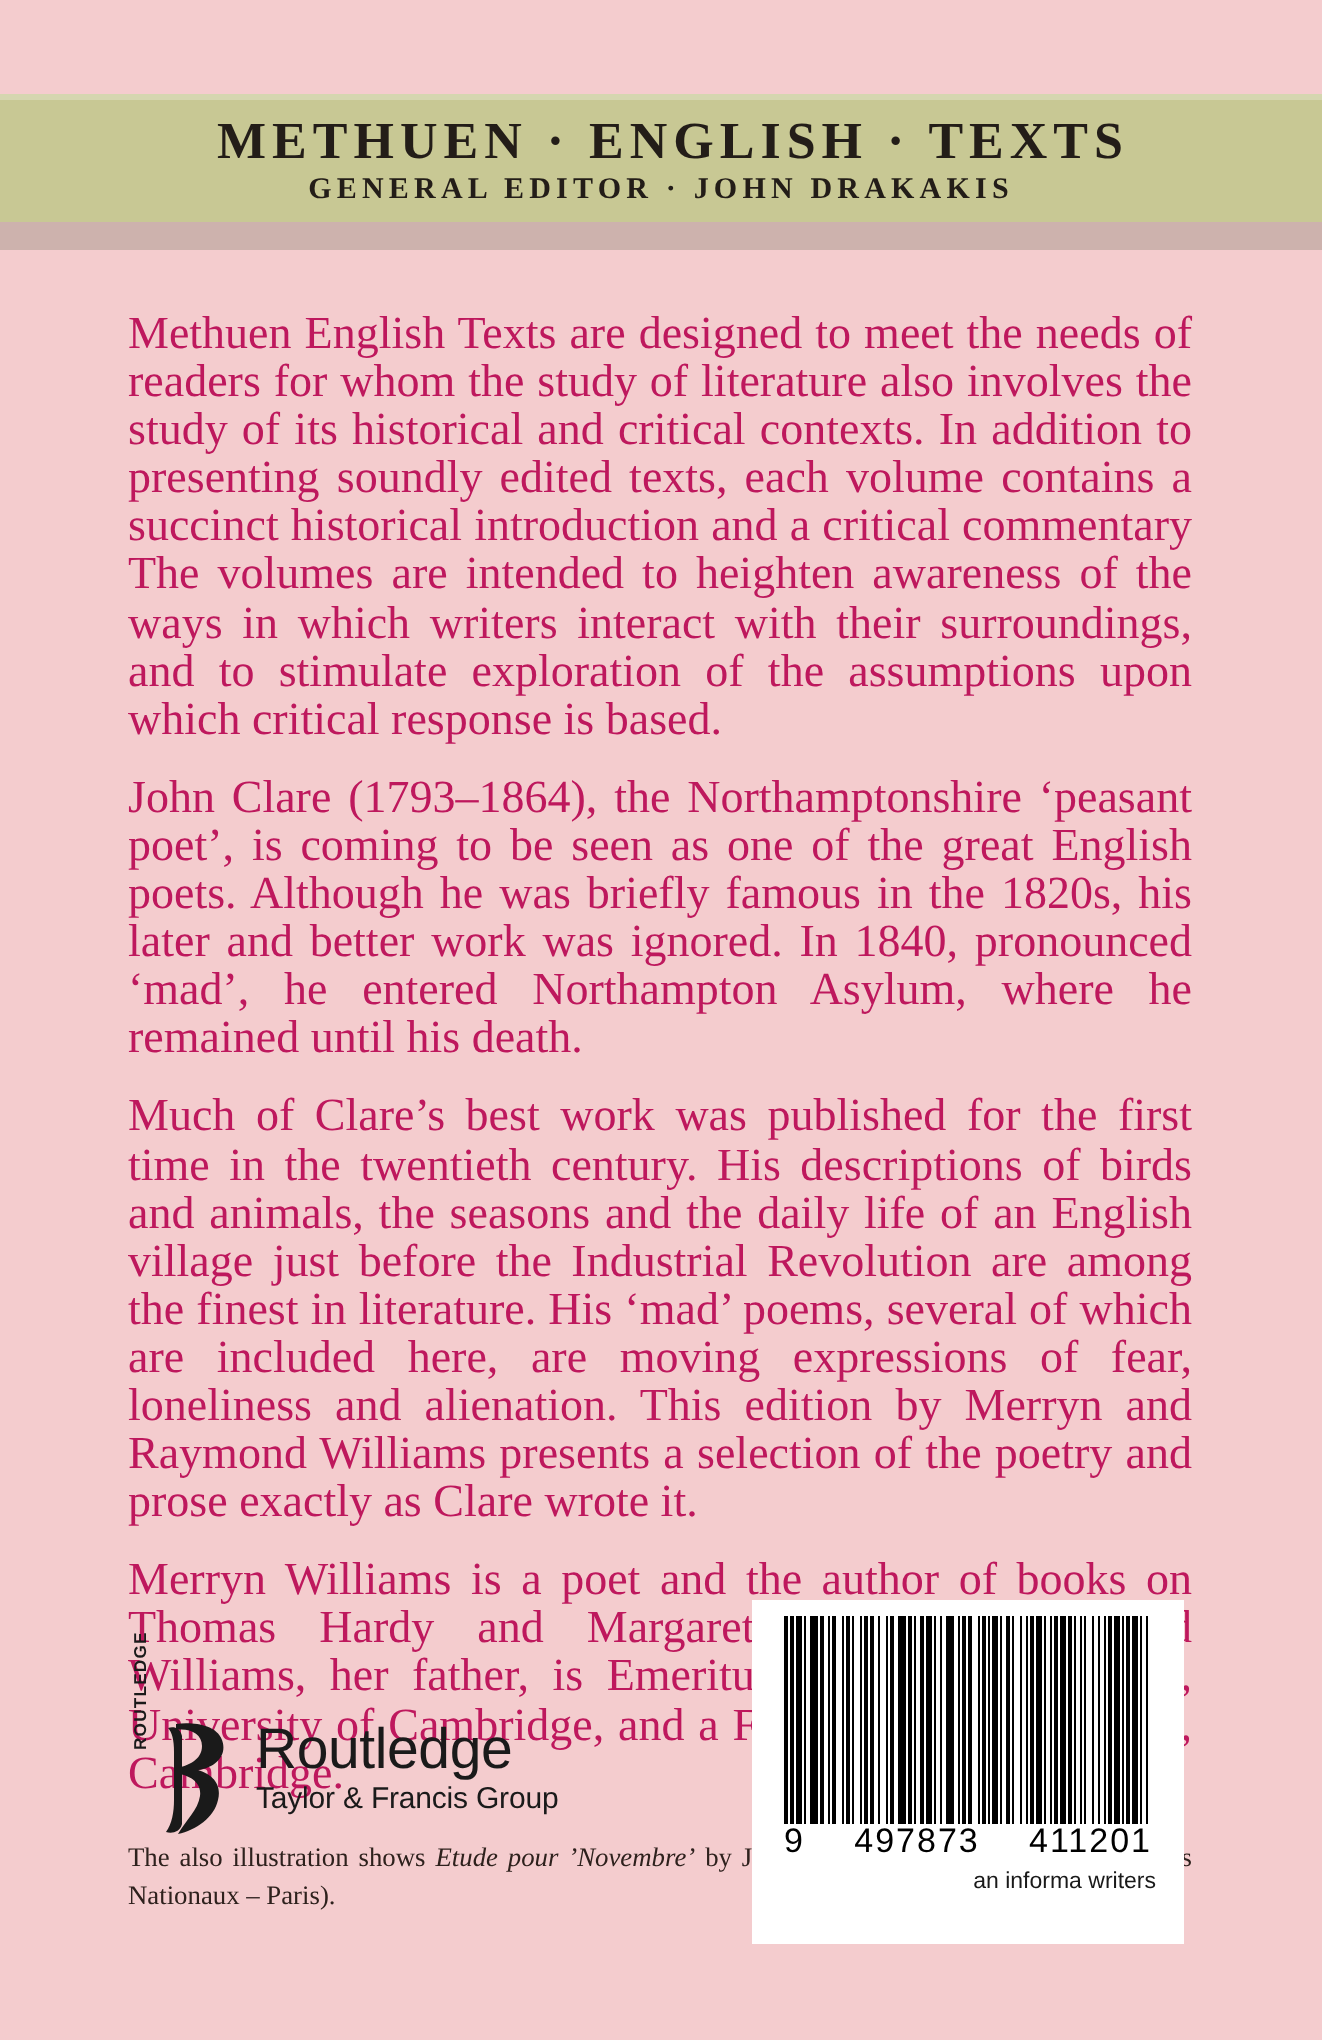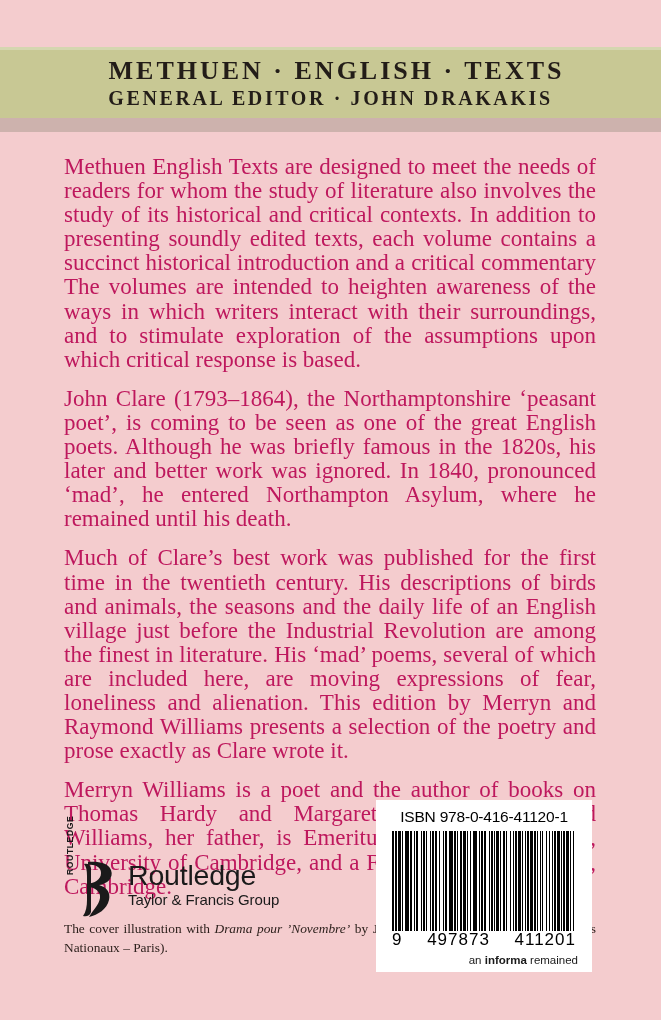--- a/index.html
+++ b/index.html
@@ -37,21 +37,21 @@
     font-size: 26px;
     letter-spacing: 3.0px;
     color: #231d18;
     line-height: 1.08;
     white-space: nowrap;
     margin-left: 12px;
   }
   .banner-sub {
     font-family: "Liberation Serif", serif;
     font-weight: bold;
-    font-size: 20px;
+    font-size: 15px;
     letter-spacing: 2.6px;
     color: #231d18;
     line-height: 1.35;
     white-space: nowrap;
   }
   .banner-shadow {
     height: 14px;
     background: #cdb2ad;
   }
 
@@ -205,41 +205,41 @@
     padding: 0 2px;
     justify-content: space-between;
   }
   .informa {
     font-family: "Liberation Sans", sans-serif;
     font-size: 11.5px;
     color: #1a1a1a;
     text-align: right;
     margin-top: 4px;
   }
-  .informa b { font-weight: bold; }
+  .informa b { font-weight: normal; }
 </style>
 </head>
 <body>
 
 <div class="banner-wrap">
   <div class="banner-topline"></div>
   <div class="banner">
     <div class="banner-title">METHUEN · ENGLISH · TEXTS</div>
     <div class="banner-sub">GENERAL EDITOR · JOHN DRAKAKIS</div>
   </div>
   <div class="banner-shadow"></div>
 </div>
 
 <div class="content">
   <p class="para">Methuen English Texts are designed to meet the needs of readers for whom the study of literature also involves the study of its historical and critical contexts. In addition to presenting soundly edited texts, each volume contains a succinct historical introduction and a critical commentary  The volumes are intended to heighten awareness of the ways in which writers interact with their surroundings, and to stimulate exploration of the assumptions upon which critical response is based.</p>
   <p class="para">John Clare (1793–1864), the Northamptonshire ‘peasant poet’, is coming to be seen as one of the great English poets. Although he was briefly famous in the 1820s, his later and better work was ignored. In 1840, pronounced ‘mad’, he entered Northampton Asylum, where he remained until his death.</p>
   <p class="para">Much of Clare’s best work was published for the first time in the twentieth century. His descriptions of birds and animals, the seasons and the daily life of an English village just before the Industrial Revolution are among the finest in literature. His ‘mad’ poems, several of which are included here, are moving expressions of fear, loneliness and alienation. This edition by Merryn and Raymond Williams presents a selection of the poetry and prose exactly as Clare wrote it.</p>
   <p class="para last-body">Merryn Williams is a poet and the author of books on Thomas Hardy and Margaret Oliphant. Raymond Williams, her father, is Emeritus Professor of Drama, University of Cambridge, and a Fellow of Jesus College, Cambridge.</p>
 
-  <p class="credit"><span>The cover illustration with </span><i>Drama pour ’Novembre’</i><span> by Jean-François Millet (Cliché des Musées Nationaux – Paris).</span></p>
+  <p class="credit"><span>The also illustration shows </span><i>Etude pour ’Novembre’</i><span> by Jean-François Millet (Cliché des Musées Nationaux – Paris).</span></p>
 </div>
 
 <div class="logo-block">
   <div class="logo-row">
     <div class="logo-mark">
       <div class="logo-vert">ROUTLEDGE</div>
       <svg class="logo-r" width="34" height="58" viewBox="0 0 34 58">
         <path d="M6 2 C14 1, 26 2, 29 10 C32 18, 25 24, 17 25 C24 27, 29 32, 27 40 C25 49, 16 55, 7 57 C11 50, 17 45, 18 38 C19 31, 12 27, 6 27 L6 24 C12 23, 19 20, 19 13 C19 7, 13 4, 6 5 Z" fill="#1a1a1a"></path>
         <path d="M2 4 C5 3, 8 4, 9 8 L9 52 C8 56, 4 57, 1 56 C4 52, 5 46, 5 40 L5 16 C5 10, 4 6, 2 4 Z" fill="#1a1a1a"></path>
       </svg>
@@ -248,21 +248,20 @@
       <div class="logo-name">Routledge</div>
       <div class="logo-tagline">Taylor &amp; Francis Group</div>
     </div>
   </div>
 </div>
 
 <div class="address">
 </div>
 
 <div class="barcode-panel">
-  <div class="isbn-text">ISBN 978-0-416-41120-1</div>
   <div class="bars" id="barcode-bars">
       <span style="width: 2.1px;"></span>
       <span class="w" style="width: 1.05px;"></span>
       <span style="width: 2.1px;"></span>
       <span class="w" style="width: 1.05px;"></span>
       <span style="width: 3.15px;"></span>
       <span class="w" style="width: 1.05px;"></span>
       <span style="width: 1.05px;"></span>
       <span class="w" style="width: 2.1px;"></span>
       <span style="width: 1.05px;"></span>
@@ -376,14 +375,14 @@
       <span style="width: 1.05px;"></span>
       <span class="w" style="width: 2.1px;"></span>
       <span style="width: 1.05px;"></span>
       <span class="w" style="width: 2.1px;"></span>
     </div>
   <div class="digits">
     <span>9</span>
     <span>497873</span>
     <span>411201</span>
   </div>
-  <div class="informa"><span>an </span><b>informa</b><span> remained</span></div>
+  <div class="informa"><span>an </span><b>informa</b><span> writers</span></div>
 </div>
 
 </body></html>

